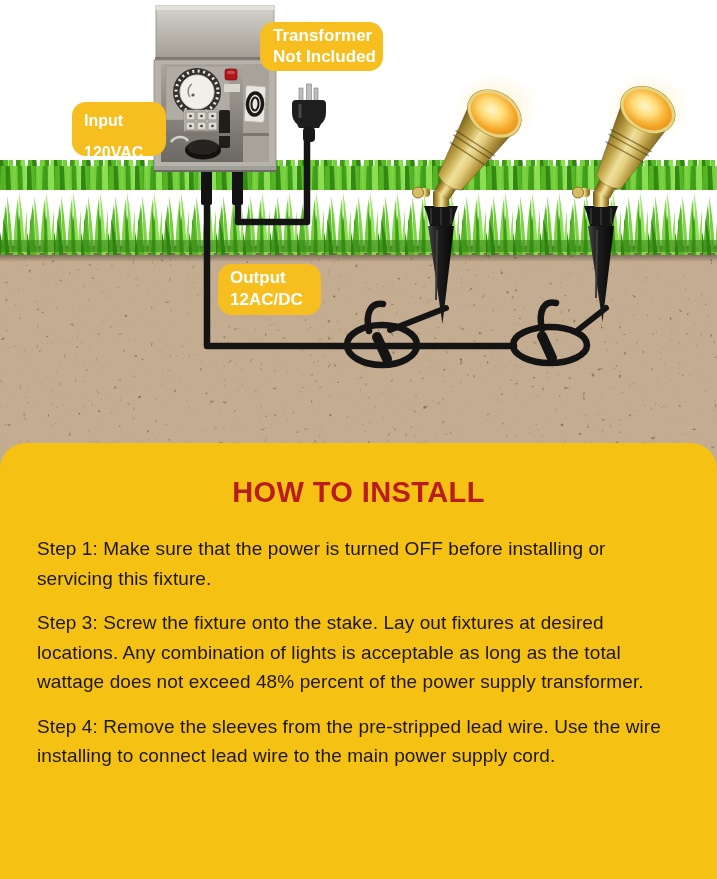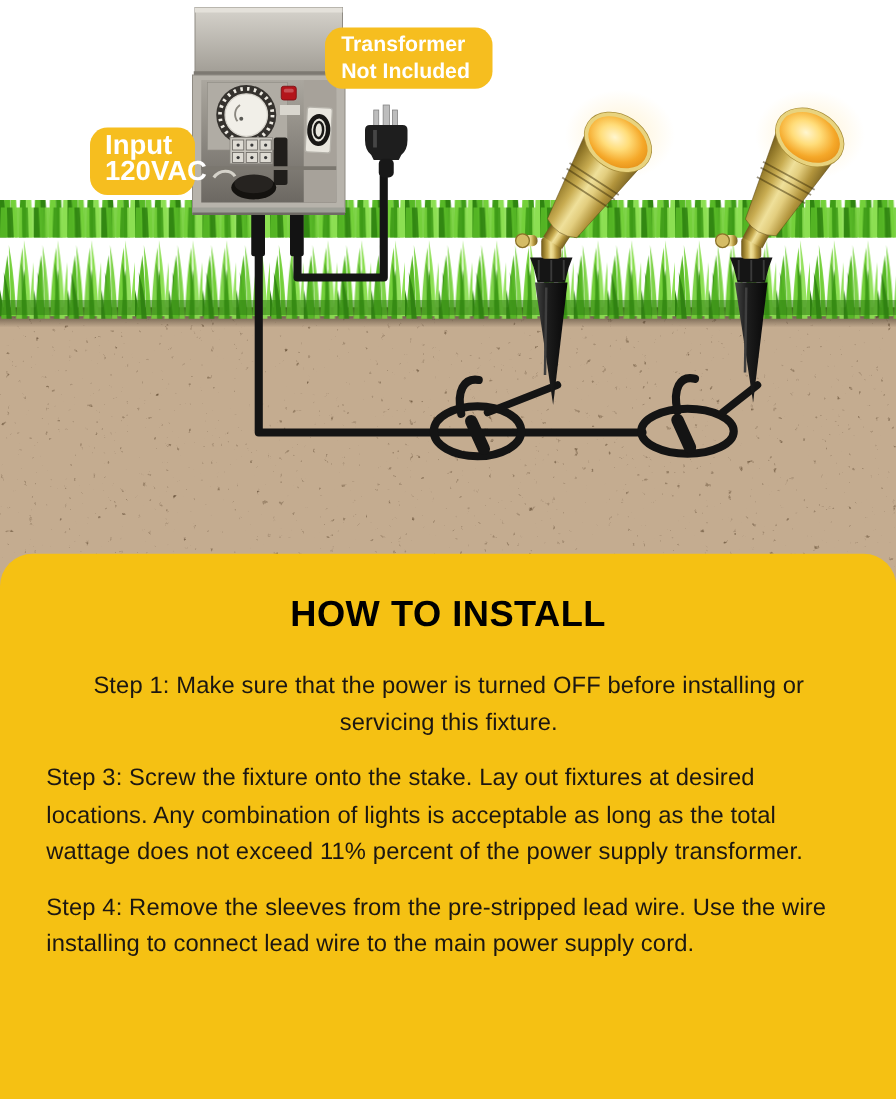--- a/index.html
+++ b/index.html
@@ -8,38 +8,38 @@
     font-family:"Liberation Sans",sans-serif;
   }
   .scene-svg{position:absolute;left:0;top:0;}
   
   .badge{
     position:absolute;box-sizing:border-box;
     background:var(--badge-yellow,#F6BE1F);
     color:#ffffff;font-weight:bold;white-space:pre-line;
     border-radius:14px;
   }
-  .badge.tni{left:260px;top:22px;width:134px;height:49px;font-size:17px;line-height:21px;padding:3px 0 0 13px;}
-  .badge.inp{left:72px;top:102px;width:84px;height:54px;font-size:22px;line-height:21px;padding:3px 0 0 12px;}
+  .badge.tni{left:260px;top:22px;width:123px;height:49px;font-size:17px;line-height:21px;padding:3px 0 0 13px;}
+  .badge.inp{left:72px;top:102px;width:94px;height:54px;font-size:16px;line-height:32px;padding:3px 0 0 12px;}
   .badge.out{left:218px;top:264px;width:103px;height:51px;font-size:17px;line-height:22px;padding:3px 0 0 12px;}
   
   .panel{
     position:absolute;left:0;right:0;top:443px;bottom:0;
     background:var(--panel-yellow,#F5C113);
     border-radius:26px 26px 0 0;
   }
   .panel h1{
     margin:33px 0 0 0;text-align:center;
-    font-size:29px;font-weight:bold;letter-spacing:.4px;color:#000000;
+    font-size:29px;font-weight:bold;letter-spacing:.4px;color:#b91c1c;
   }
   .panel p{
     margin:15px 36px 0 37px;
     font-size:19px;line-height:29.5px;color:#1c1712;letter-spacing:.1px;
   }
-  .panel p:first-of-type{margin-top:25px;text-align:center;}
+  .panel p:first-of-type{margin-top:25px;}
 </style>
 </head>
 <body>
 
 <div class="stage">
 
   <svg class="scene-svg" width="717" height="879" viewBox="0 0 717 879">
     <defs>
 
       <pattern id="grassP" width="54" height="95" patternUnits="userSpaceOnUse">
@@ -248,21 +248,23 @@
         <ellipse cx="0" cy="-98" rx="28.5" ry="21.5" fill="none" stroke="#A98F3B" stroke-width="1.2"></ellipse>
         <ellipse cx="0" cy="-98" rx="27" ry="20" fill="url(#glowG)" stroke="#E8D37E" stroke-width="3"></ellipse>
       </g>
     </g>
   </svg>
 
   <div class="badge tni">Transformer
 Not Included</div>
   <div class="badge inp">Input
 120VAC</div>
+  <div class="badge out">Output
+12AC/DC</div>
 
   <section class="panel">
     <h1>HOW TO INSTALL</h1>
     <p>Step 1: Make sure that the power is turned OFF before installing or servicing this fixture.</p>
-    <p>Step 3: Screw the fixture onto the stake. Lay out fixtures at desired locations. Any combination of lights is acceptable as long as the total wattage does not exceed 11% percent of the power supply transformer.</p>
+    <p>Step 3: Screw the fixture onto the stake. Lay out fixtures at desired locations. Any combination of lights is acceptable as long as the total wattage does not exceed 48% percent of the power supply transformer.</p>
     <p>Step 4: Remove the sleeves from the pre-stripped lead wire. Use the wire installing to connect lead wire to the main power supply cord.</p>
   </section>
 
 </div>
 
 </body></html>

